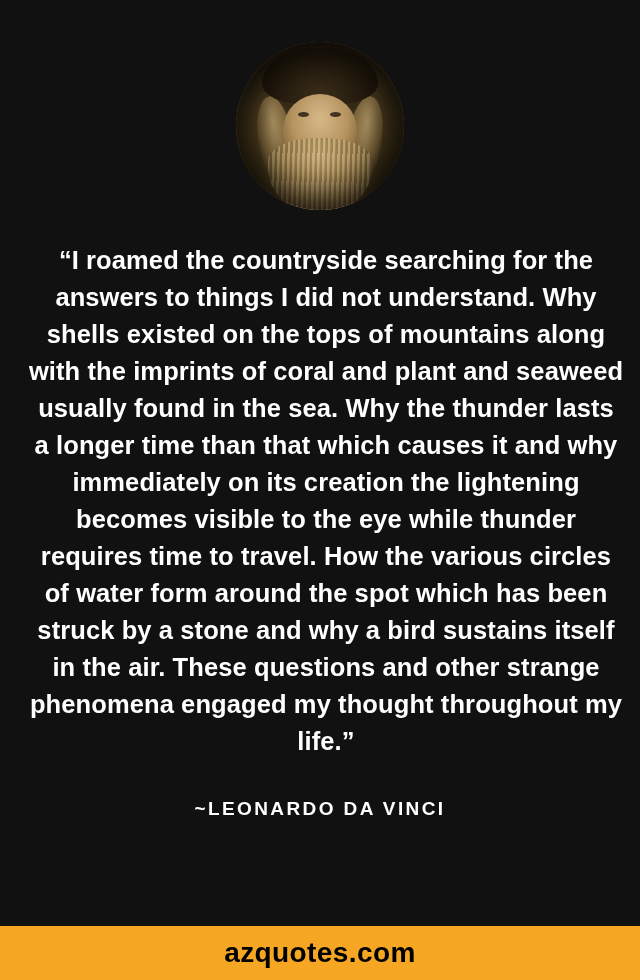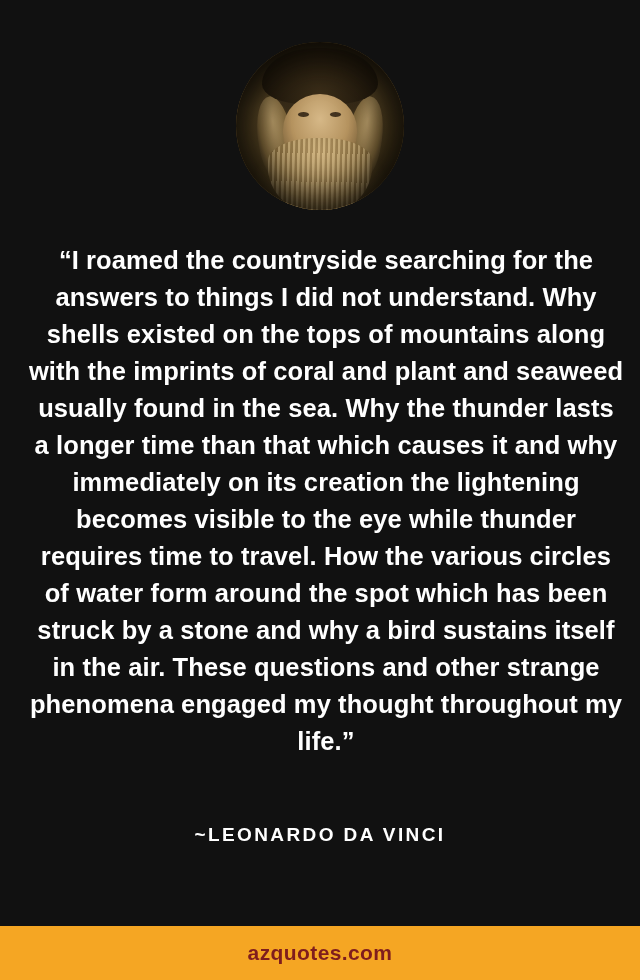--- a/index.html
+++ b/index.html
@@ -116,39 +116,39 @@
     margin: 32px 22px 0 34px;
     width: 596px;
     color: #ffffff;
     font-size: 25.5px;
     line-height: 37px;
     font-weight: bold;
     text-align: center;
     letter-spacing: 0.1px;
   }
   .author {
-    margin-top: 64px;
+    margin-top: 38px;
     color: #ffffff;
     font-size: 19px;
     font-weight: bold;
     letter-spacing: 2.4px;
     text-align: center;
   }
   .spacer { flex: 1 1 auto; }
   .footer {
     width: 640px;
     height: 54px;
     background: #f5a623;
     display: flex;
     align-items: center;
     justify-content: center;
   }
   .footer-text {
-    color: #7f1d1d;
-    font-size: 21px;
+    color: #000000;
+    font-size: 28px;
     font-weight: bold;
     letter-spacing: 0.4px;
   }
 </style>
 </head>
 <body>
 
 <div class="quote-card">
 
   <div class="portrait-wrap">

